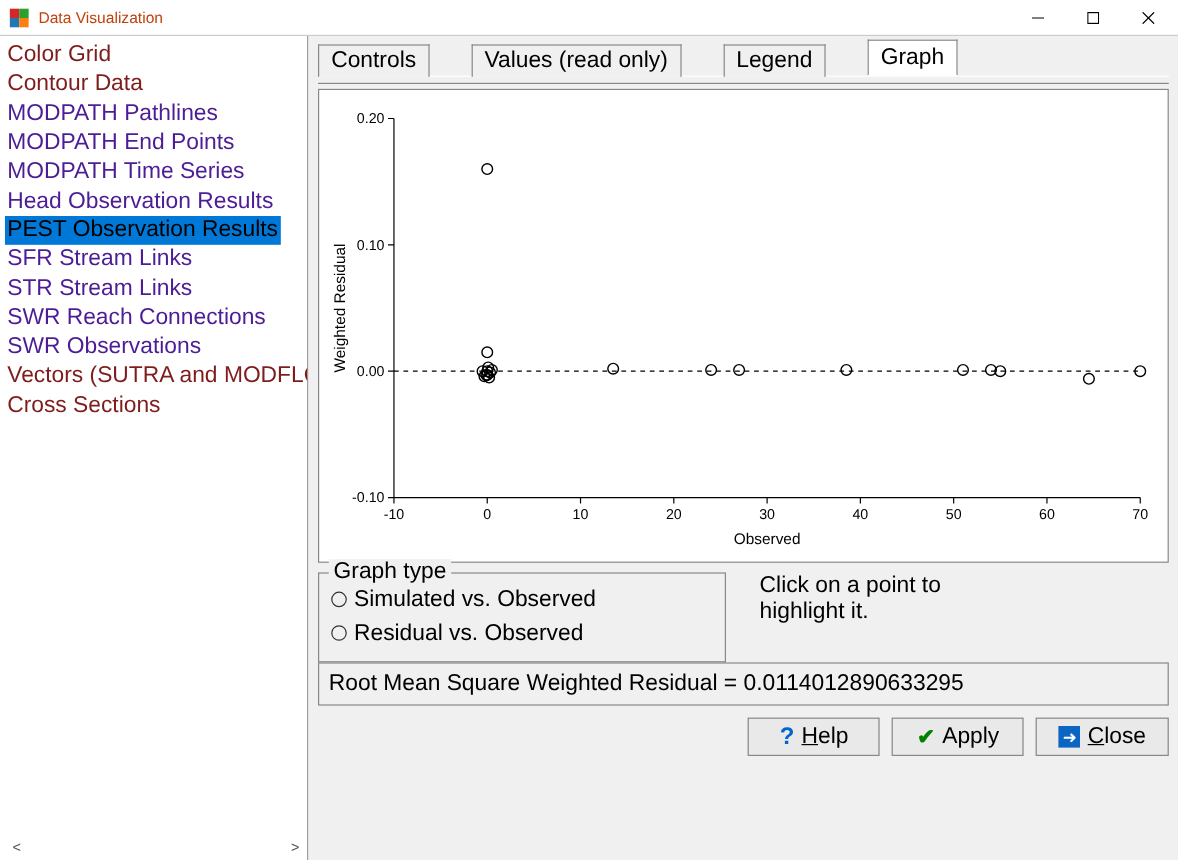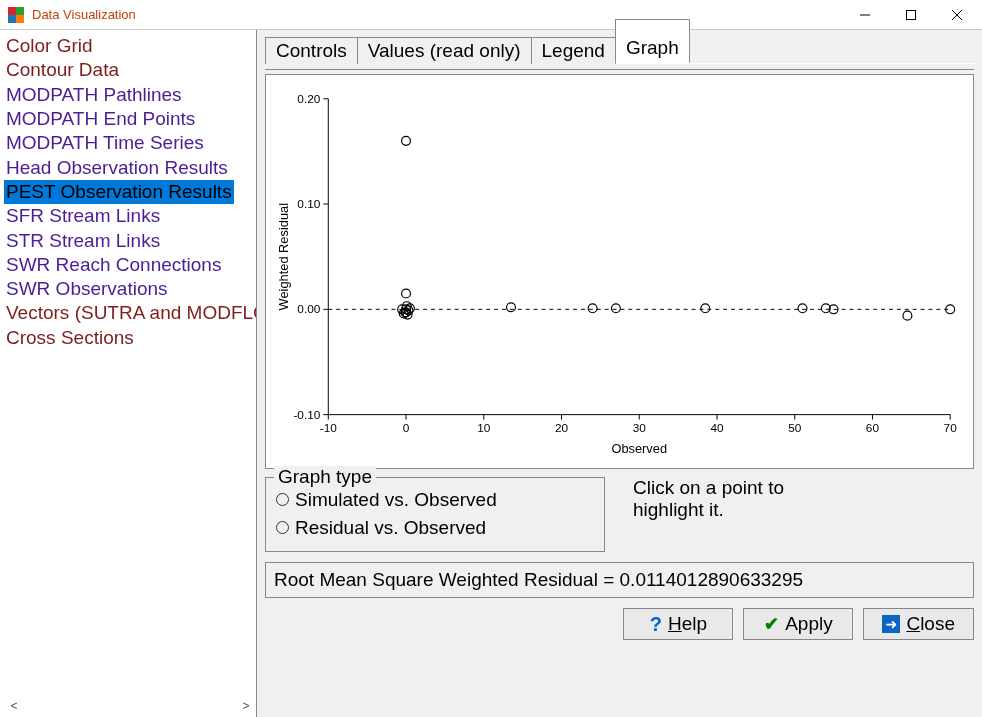--- a/index.html
+++ b/index.html
@@ -18,44 +18,44 @@
   .sidebar .item { white-space: nowrap; padding: 0 2px; cursor: default; color: #7f1d1d; }
   .sidebar .item.disabled { color: #4c1d95; }
   .sidebar .item.selected { background: #0078d7; color: #000; display: inline-block; }
   .sb-scroll { height: 20px; display: flex; align-items: center; justify-content: space-between; padding: 0 2px 2px 2px; }
   .sb-scroll .arrow { font-size: 12px; color: #555; width: 16px; text-align: center; }
   .sb-scroll .track { flex: 1; height: 2px; }
 
   .content { flex: 1; display: flex; flex-direction: column; padding: 6px 8px 8px 8px; }
   
   
-  .tabs { display: flex; align-items: flex-end; border-bottom: 1px solid #fff; margin-bottom: 6px; height: 28px; }
+  .tabs { display: flex; align-items: flex-end; border-bottom: 1px solid #fff; margin-bottom: 6px; height: 28px; gap: 36px; }
   .tab { font-size: 19px; padding: 2px 10px 2px 10px; border: 1px solid #888; border-bottom: none; background: #f0f0f0; margin-right: 0; position: relative; top: 1px; cursor: default; }
   .tab + .tab { margin-left: -1px; }
-  .tab.active { background: #fff; border-bottom: 1px solid #fff; z-index: 2; padding-top: 17px; padding-bottom: 3px; top: 0; }
+  .tab.active { background: #fff; border-bottom: 1px solid #fff; z-index: 2; padding-top: 3px; padding-bottom: 3px; top: 0; }
   .tabrow-border { height: 1px; background: #888; margin-top: -1px; margin-bottom: 4px; }
 
   
   .panel { border: 1px solid #888; background: #fff; padding: 8px; }
   .chart-panel { height: 395px; display:flex; }
   .chart-inner { flex:1; position:relative; background:#fff; }
   svg.plot { width:100%; height:100%; }
 
   
   .row { display: flex; gap: 24px; margin-top: 8px; }
   .group { border: 1px solid #888; padding: 8px 10px 10px 10px; position: relative; font-size: 19px; }
   .group .legend { position: absolute; top: -12px; left: 8px; background: #f0f0f0; padding: 0 4px; font-size: 19px; background:#fff; }
   .radio-line { display: flex; align-items: center; gap: 6px; line-height: 1.45; }
   .radio { width: 13px; height: 13px; border: 1px solid #333; border-radius: 50%; display: inline-flex; align-items: center; justify-content: center; }
   .radio.checked::after { content:""; width:7px; height:7px; background:#000; border-radius:50%; }
 
   .hint { font-size: 19px; padding: 0 4px; }
 
   
-  .status { border: 1px solid #888; padding: 6px 8px; font-size: 19px; margin-top: 10px; }
+  .status { border: 1px solid #888; padding: 6px 8px; font-size: 19px; }
 
   
   .btnbar { display:flex; justify-content:flex-end; gap:10px; margin-top:10px; }
   .btn { min-width:110px; height:32px; border:1px solid #888; background:#e9e9e9; display:flex; align-items:center; justify-content:center; gap:6px; font-size:19px; cursor:default; padding: 0 18px; }
   .btn .glyph { font-weight:bold; }
   .btn .u { text-decoration: underline; }
   .q { color:#0066cc; font-weight:bold; font-size:20px; }
   .chk { color:#008000; font-weight:bold; font-size:18px; }
   .arrowbox { width:18px; height:18px; background:#0a66c2; display:inline-flex; align-items:center; justify-content:center; color:#fff; font-size:14px; }
 

